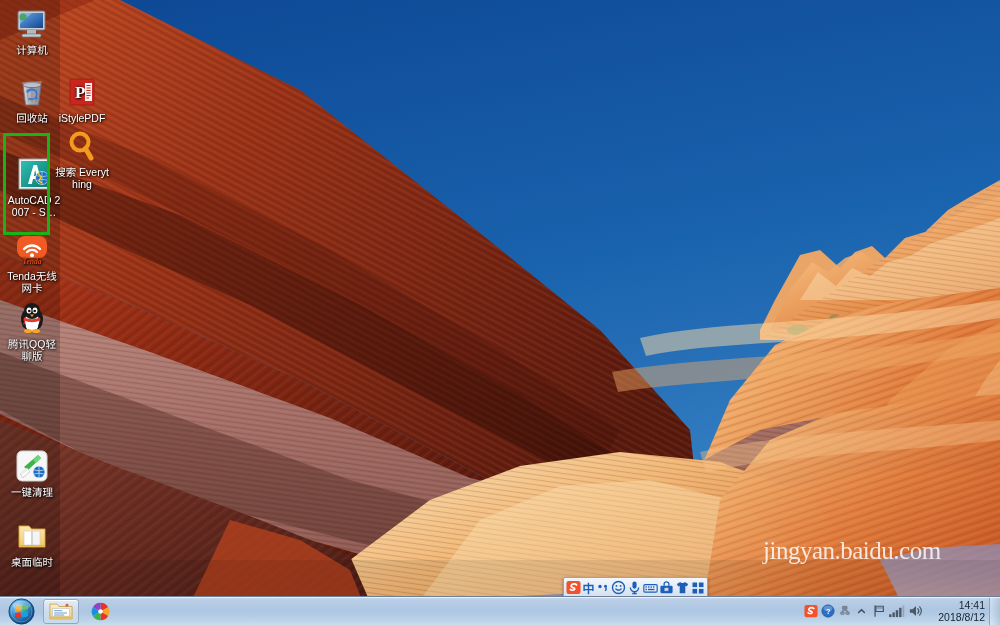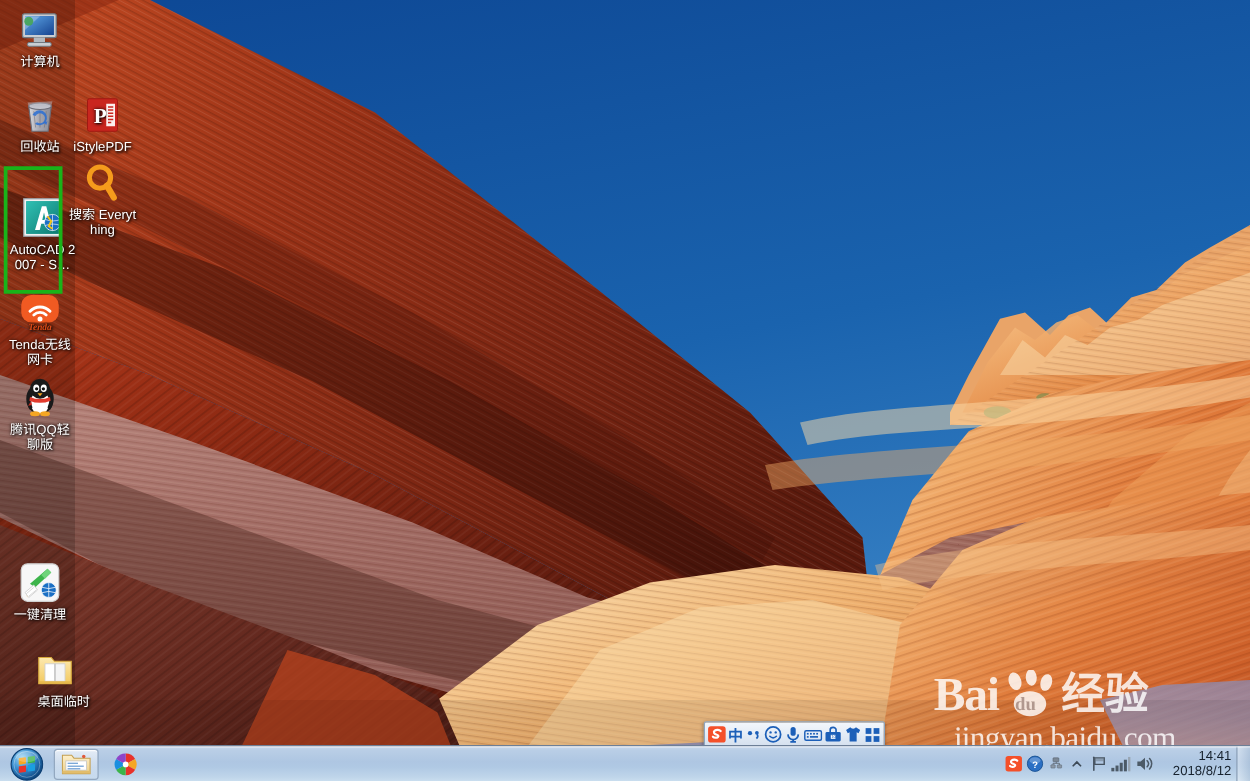--- a/index.html
+++ b/index.html
@@ -410,54 +410,41 @@
           <path d="M6,26 L13,20 L16,24 L9,30 Z" fill="#ffffff" stroke="#cfcfcf" stroke-width=".7"></path>
           <path d="M7,27 l6,-5 M9,29 l6,-5" stroke="#d8d8d8" stroke-width=".8"></path>
           <circle cx="25" cy="24" r="6" fill="#1a6fc4"></circle>
           <path d="M19,24 a6,6 0 0,1 12,0 a6,6 0 0,1 -12,0" fill="none" stroke="#fff" stroke-width=".6"></path>
           <path d="M19.4,21.8 q5.6,2.2 11.2,0 M19.4,26.2 q5.6,-2.2 11.2,0 M25,18 L25,30" stroke="#ffffff" stroke-width=".6" fill="none"></path>
         </svg>
       </div>
       <span class="lbl">一键清理</span>
     </div>
 
-    <div class="dicon" style="left:16px; top:518px;text-align:right;">
+    <div class="dicon" style="left:4px; top:518px;">
       <div class="glyphbox">
         <svg viewBox="0 0 36 36" width="36" height="36">
           <linearGradient id="fld" x1="0" y1="0" x2="0" y2="1">
             <stop offset="0%" stop-color="#fde9b0"></stop>
               <stop offset="100%" stop-color="#f2c95f"></stop>
           </linearGradient>
           <path d="M5,8 L15,8 L17.5,11 L31,11 L31,29 L5,29 Z" fill="url(#fld)" stroke="#d6a83c" stroke-width=".9"></path>
           <path d="M10,13 L18,13 L18,27 L10,27 Z" fill="#ffffff" stroke="#cfcfcf" stroke-width=".7"></path>
           <path d="M18,13 L26,13 L26,27 L18,27 Z" fill="#f4f4f4" stroke="#cfcfcf" stroke-width=".7"></path>
           <path d="M18,13 L18,27" stroke="#bfbfbf" stroke-width=".9"></path>
           <path d="M5,27 L31,27 L31,29 L5,29 Z" fill="#e7b94d"></path>
         </svg>
       </div>
       <span class="lbl">桌面临时</span>
     </div>
 
     <div id="sel-box"></div>
   </div>
 
   <div id="watermark">
-    <div id="wm-line1">
-      <span class="wm-txt">Bai</span>
-      <span style="display:inline-block;position:relative;width:46px;height:40px;">
-        <svg viewBox="0 0 46 40" width="46" height="40">
-          <ellipse cx="11" cy="9" rx="5" ry="7.2" fill="rgba(255,255,255,.82)" transform="rotate(-16 11 9)"></ellipse>
-          <ellipse cx="24" cy="6" rx="4.4" ry="6.6" fill="rgba(255,255,255,.82)" transform="rotate(-4 24 6)"></ellipse>
-          <ellipse cx="36" cy="10" rx="4.6" ry="6.8" fill="rgba(255,255,255,.82)" transform="rotate(16 36 10)"></ellipse>
-          <ellipse cx="23" cy="27" rx="13" ry="10" fill="rgba(255,255,255,.82)"></ellipse>
-          <text x="11" y="32" font-family="Liberation Serif, serif" font-size="15" font-weight="bold" fill="rgba(120,90,80,0.55)">du</text>
-        </svg>
-      </span>
-      <span class="wm-cn">经验</span>
-    </div>
     <div id="wm-line2">jingyan.baidu.com</div>
   </div>
 
   <div id="ime-bar">
 
     <div class="ime-ico">
       <svg viewBox="0 0 16 16" width="15" height="15">
         <rect x="0.5" y="1" width="15" height="14" rx="2.5" fill="#f4502a"></rect>
         <path d="M11.2,5.2 C10.2,4.1 7.6,3.8 6.2,4.9 C4.8,6 5.6,7.6 7.4,8.1
                  C9.2,8.6 9.8,9.4 8.8,10.3 C7.8,11.2 5.6,11 4.6,10" fill="none" stroke="#ffffff" stroke-width="1.9" stroke-linecap="round"></path>

